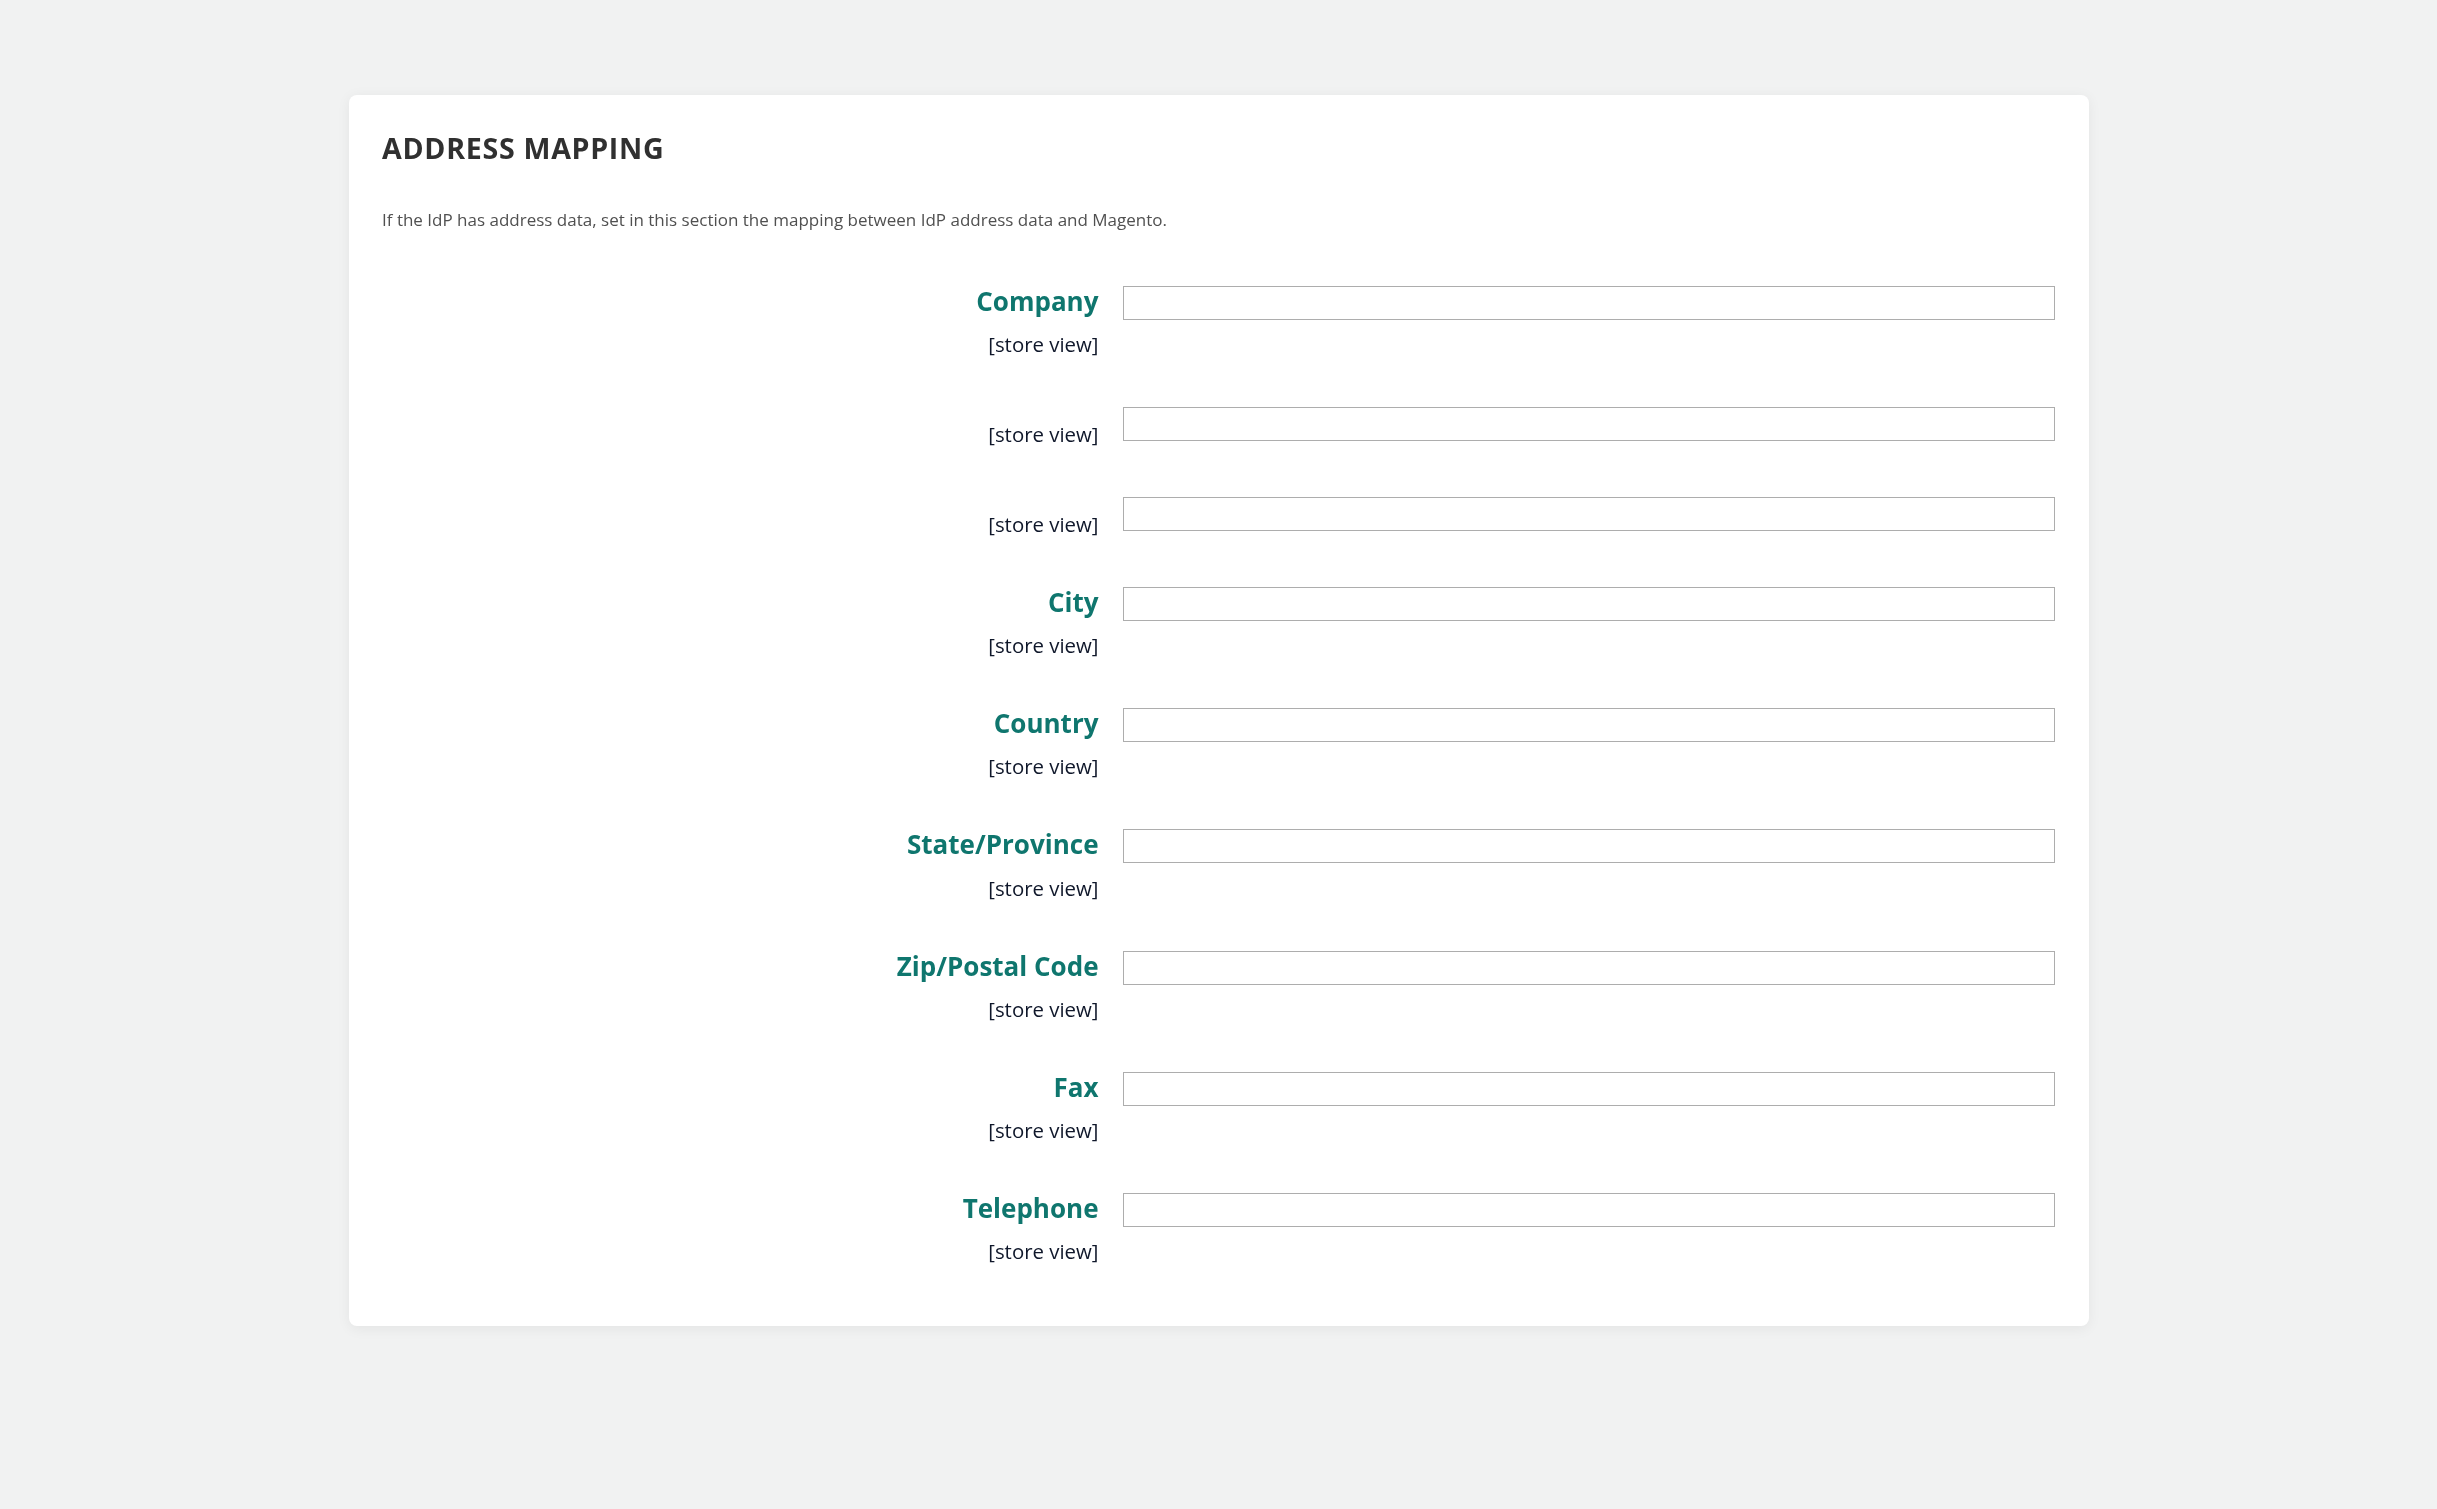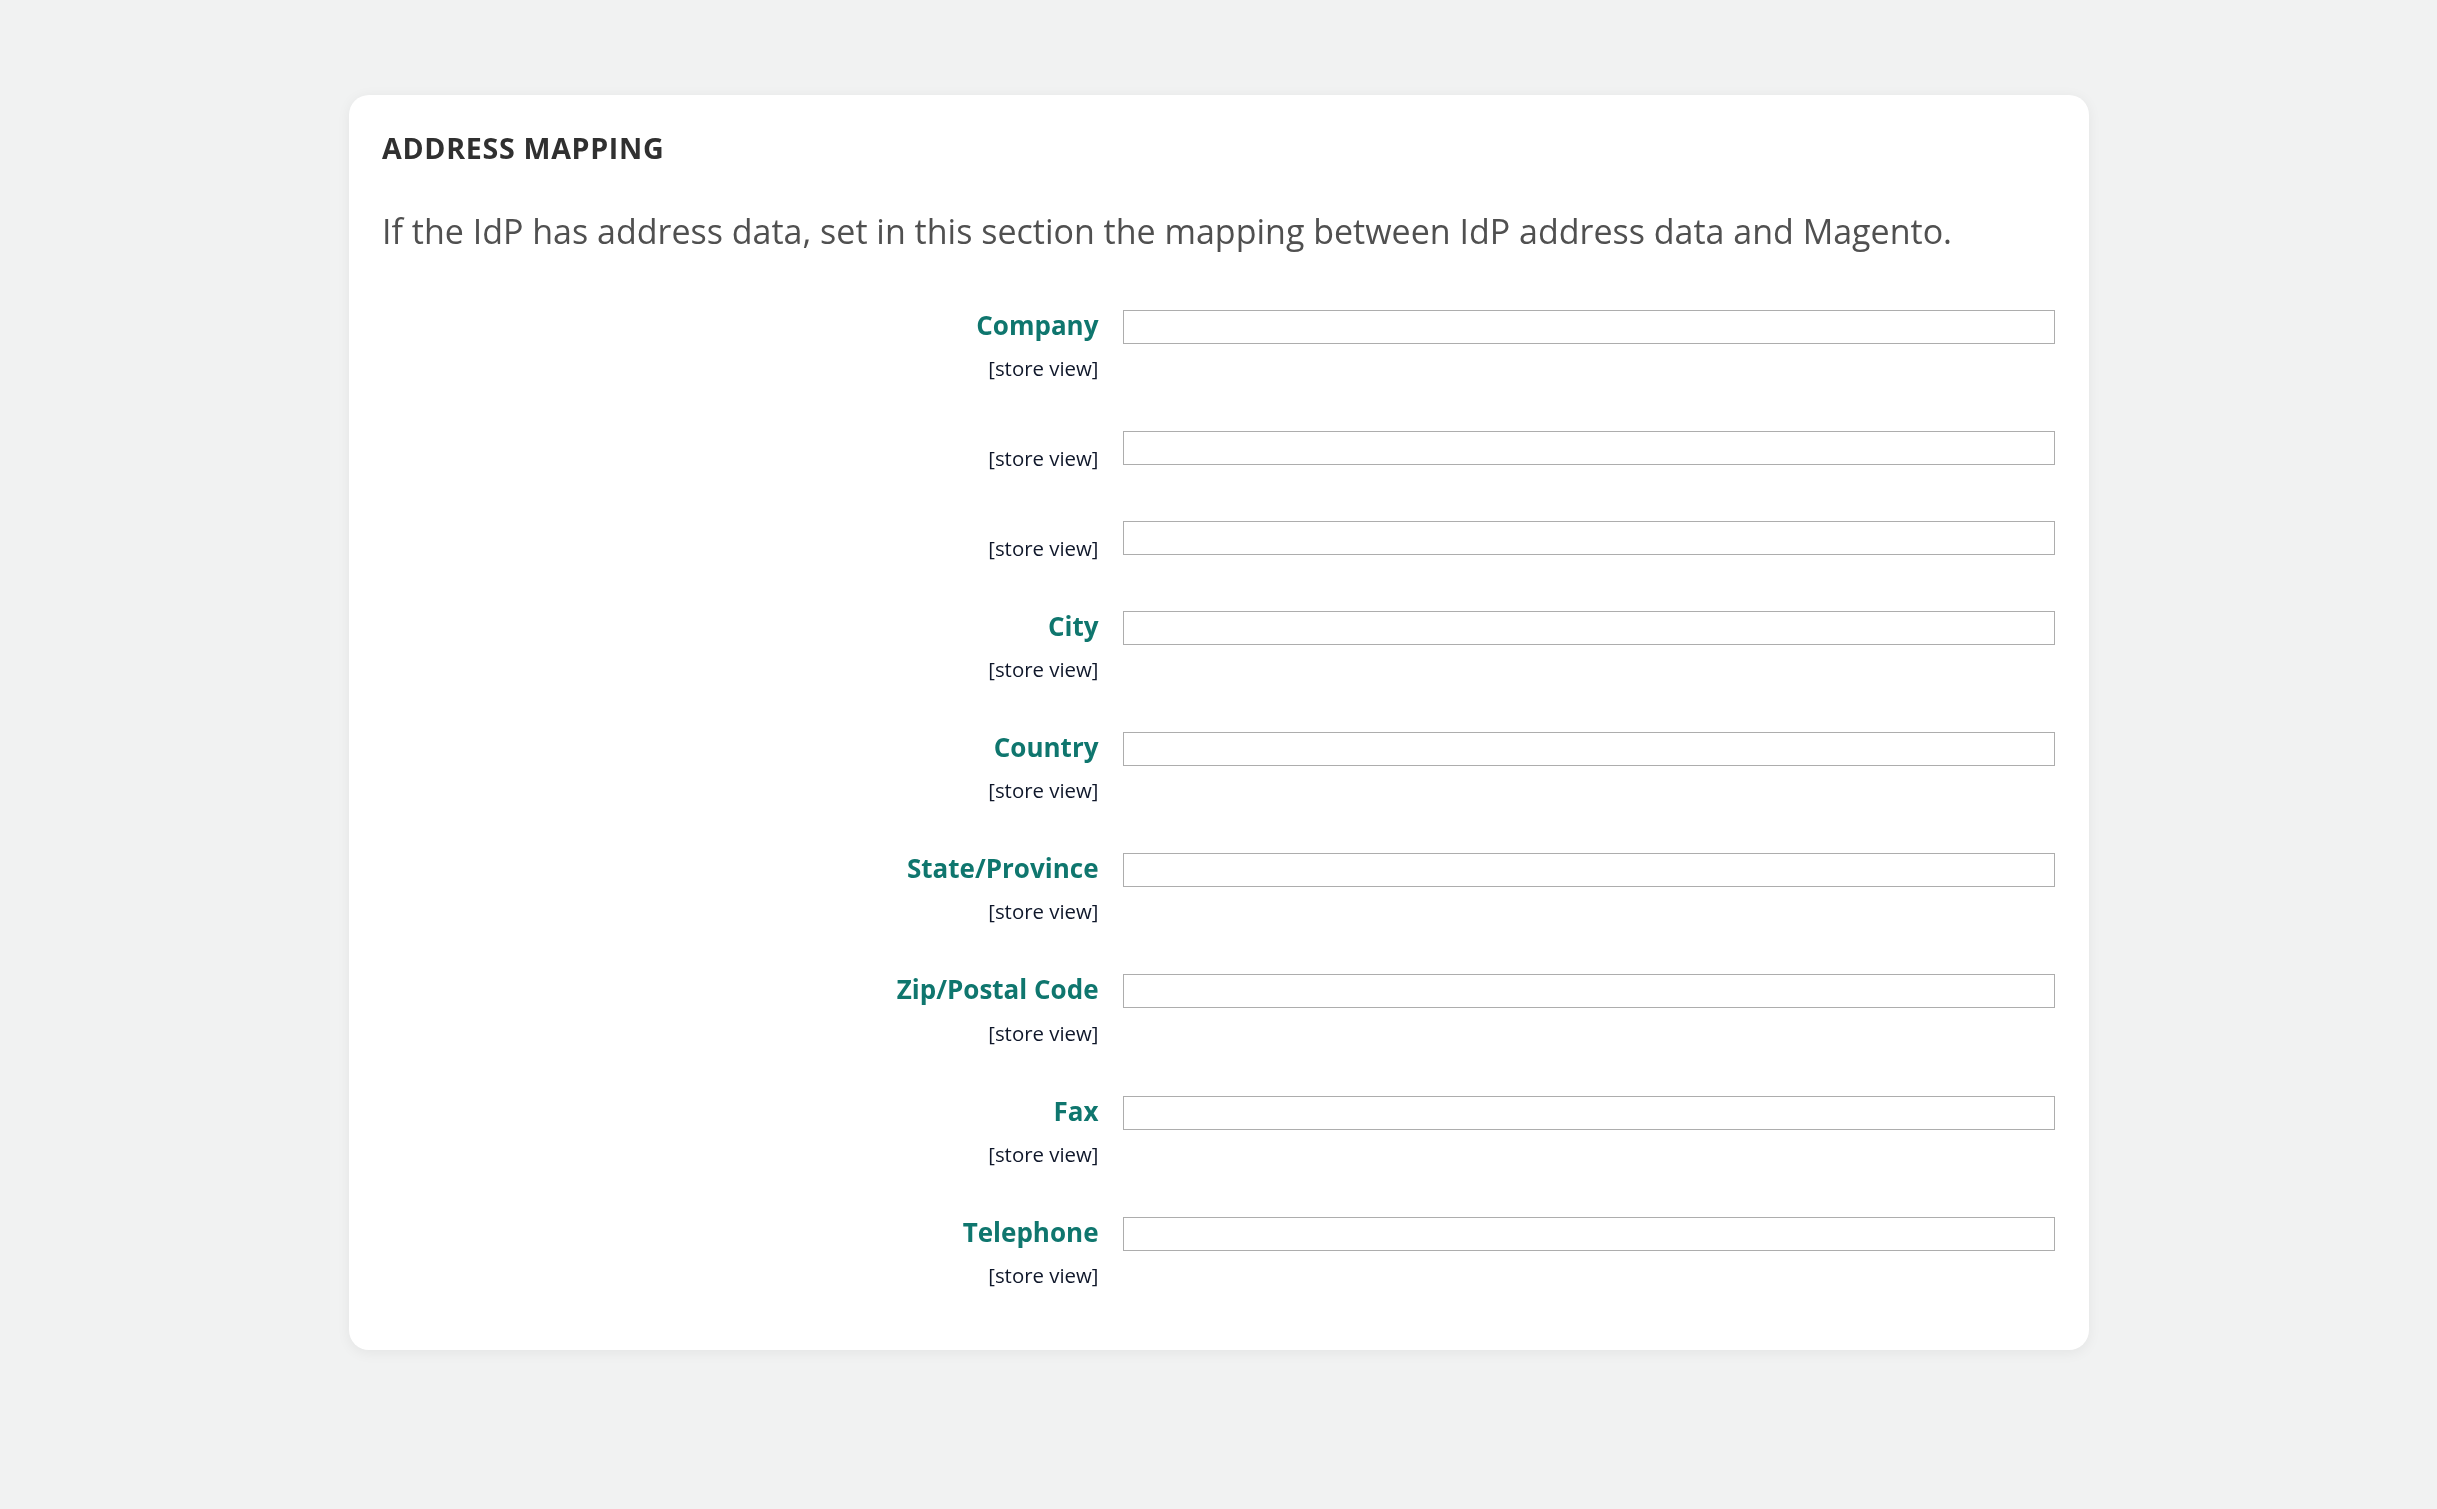--- a/index.html
+++ b/index.html
@@ -11,37 +11,37 @@
     body {
       font-family: 'Open Sans', -apple-system, BlinkMacSystemFont, 'Segoe UI', Helvetica, Arial, sans-serif;
       background-color: #f1f2f2;
       padding: 41px 136px;
       width: 2438px;
       height: 1509px;
     }
     
     .panel {
       background-color: #ffffff;
-      border-radius: 20px;
+      border-radius: 8px;
       box-shadow: 0 2.7px 13.6px rgba(0, 0, 0, 0.06);
       padding: 33px 33px 12.2px 33px;
       max-width: 1740px;
       margin: 54px auto 0 auto;
     }
     
     .section-title {
       font-size: 28.6px;
       font-weight: 700;
       color: #303030;
       letter-spacing: 0.7px;
       margin-bottom: 41px;
     }
     
     .description {
-      font-size: 34px;
+      font-size: 17px;
       color: #505050;
       margin-bottom: 54px;
       line-height: 1.4;
     }
     
     .form-row {
       display: flex;
       align-items: flex-start;
       margin-bottom: 49px;
     }

